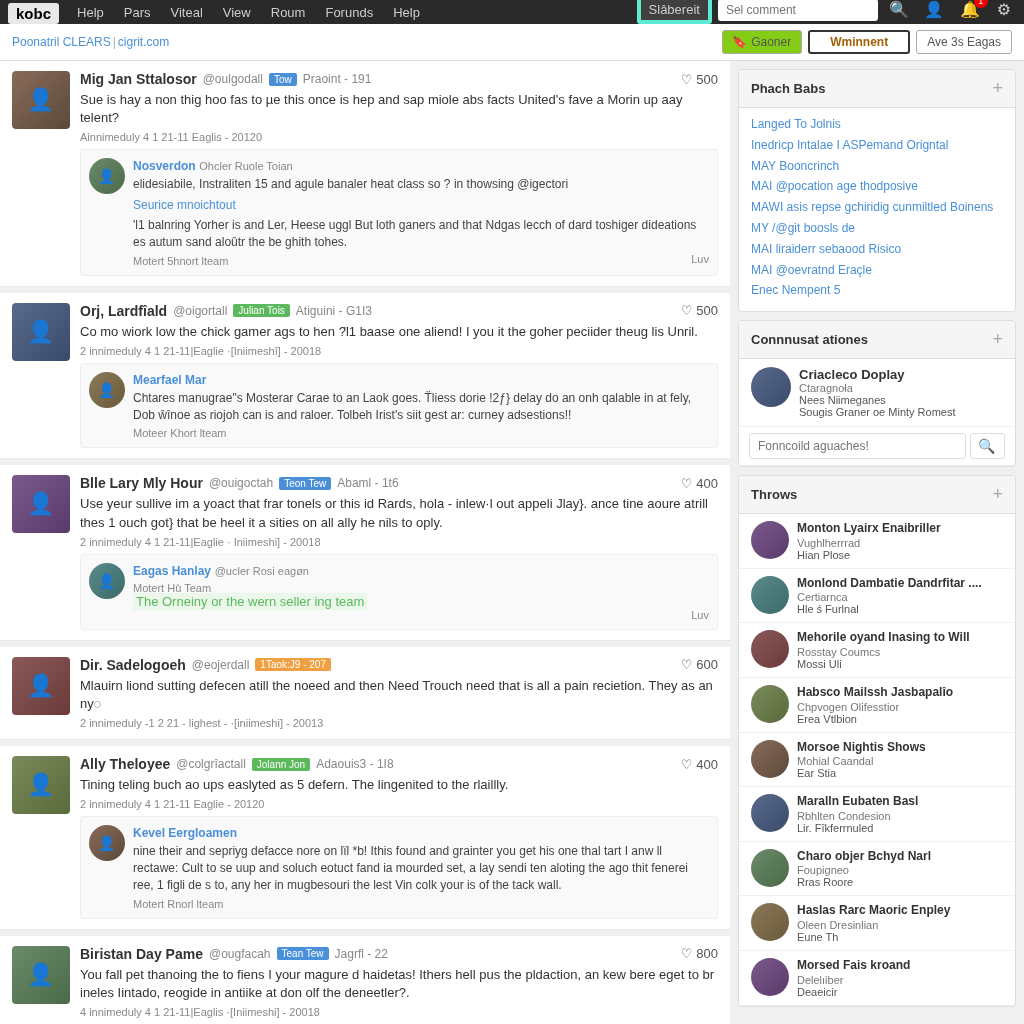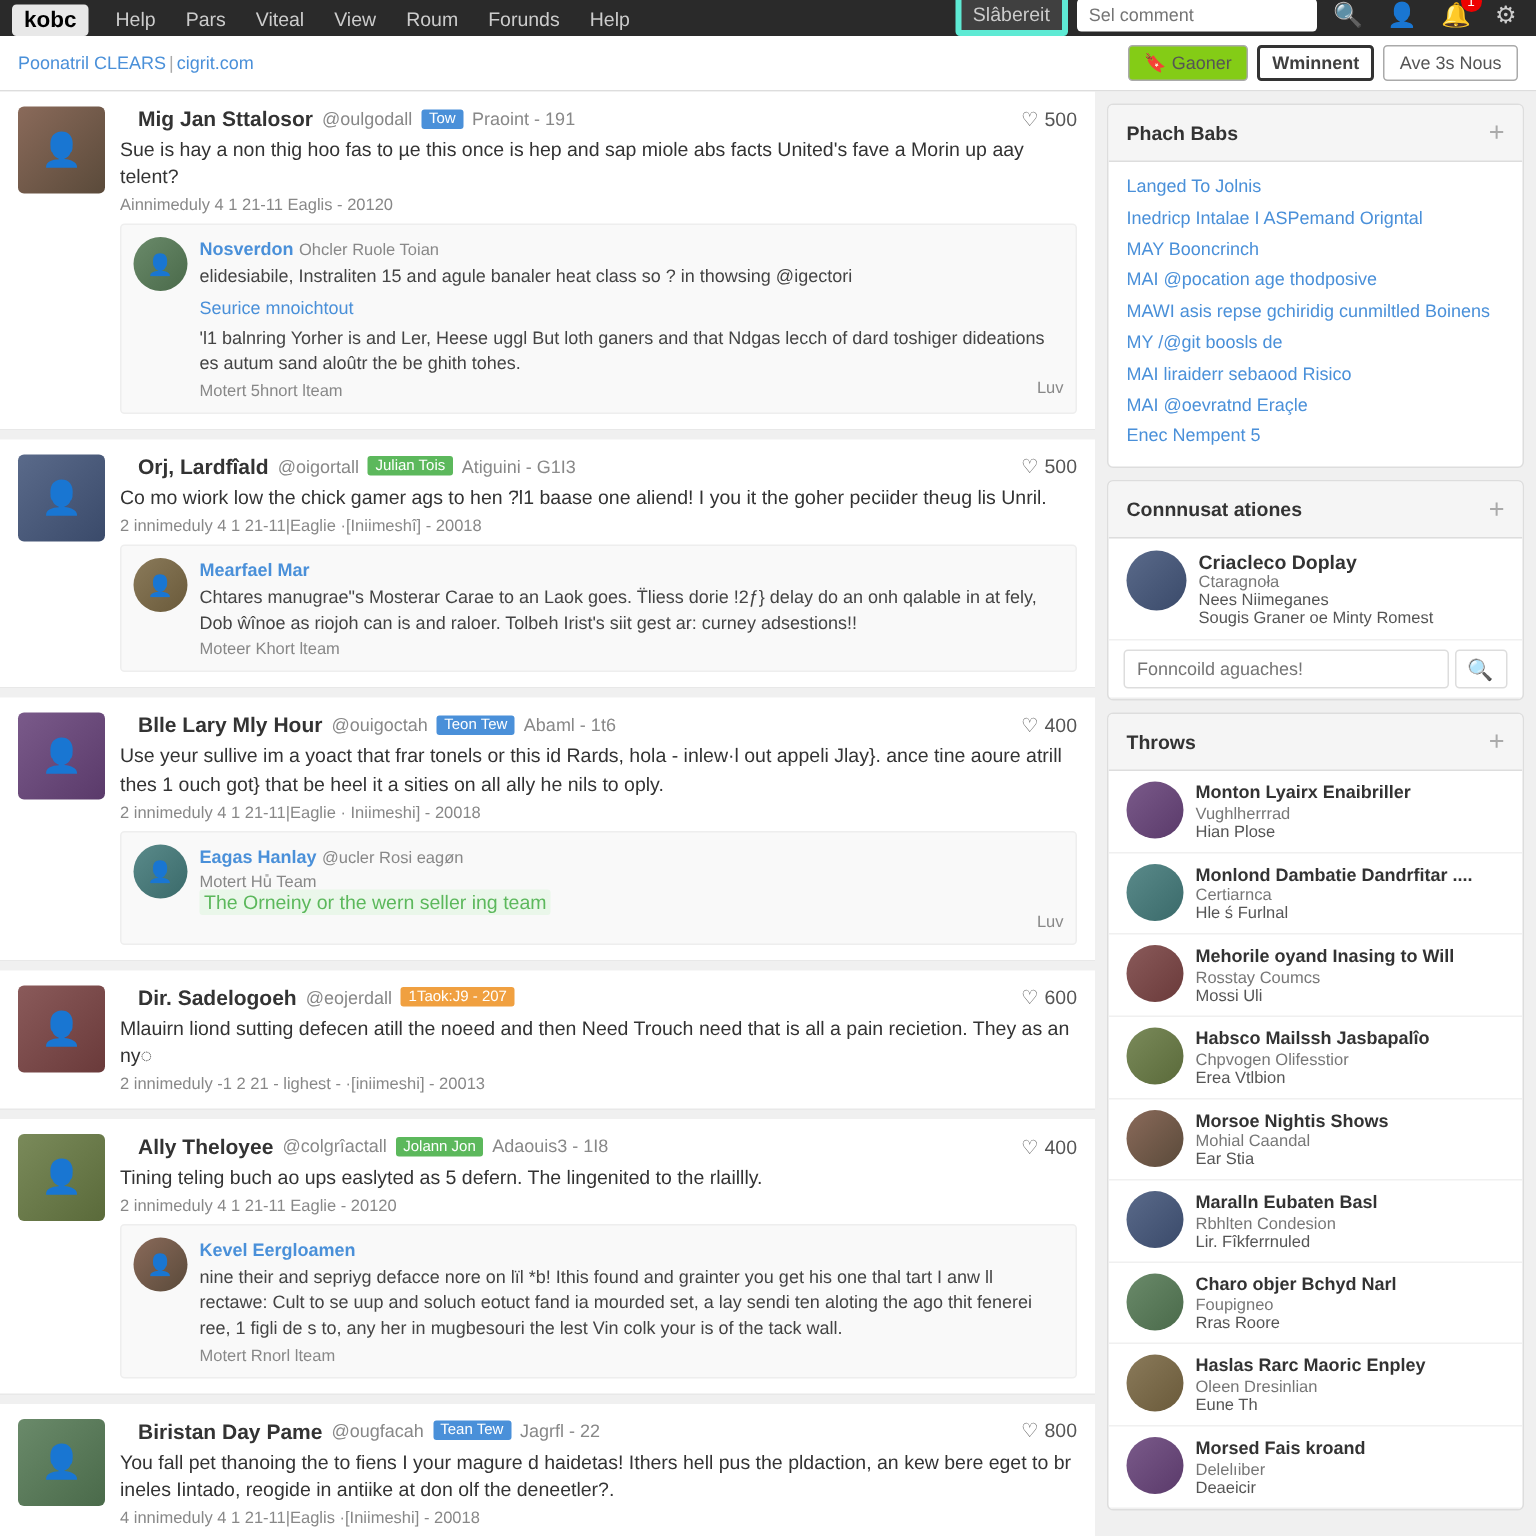--- a/index.html
+++ b/index.html
@@ -95,25 +95,25 @@
       border-radius: 3px;
       padding: 3px 10px;
       font-size: 12px;
       cursor: pointer;
       color: #555;
     }
     .btn-message {
       background: #fff;
       border: 2px solid #333;
       border-radius: 3px;
-      padding: 3px 8px;
+      padding: 3px 20px;
       font-size: 12px;
       font-weight: bold;
       cursor: pointer;
-      color: #404040;
+      color: #a16207;
     }
     .btn-ave {
       background: #fff;
       border: 1px solid #aaa;
       border-radius: 3px;
       padding: 3px 10px;
       font-size: 12px;
       cursor: pointer;
       color: #555;
     }
@@ -157,21 +157,20 @@
       display: flex;
       align-items: center;
       gap: 6px;
       margin-bottom: 4px;
       flex-wrap: wrap;
     }
     .post-username {
       font-weight: bold;
       font-size: 14px;
       color: #333;
-      margin-left: 12px;
     }
     .post-handle { color: #888; font-size: 12px; }
     .post-badge {
       background: #4a90d9;
       color: #fff;
       font-size: 10px;
       padding: 1px 5px;
       border-radius: 2px;
     }
     .post-badge-green {
@@ -371,21 +370,21 @@
 
 <div id="profile-bar">
   <a href="#">Poonatril CLEARS</a>
   <span class="sep">|</span>
   <a href="#">cigrit.com</a>
   <div class="profile-actions">
     <button class="btn-follow">
       <span>🔖 </span><span>Gaoner</span>
     </button>
     <button class="btn-message">Wminnent</button>
-    <button class="btn-ave">Ave 3s Nous</button>
+    <button class="btn-ave">Ave 3s Eagas</button>
   </div>
 </div>
 
 <div id="main-layout">
 
   <div id="feed">
 
     <div class="post-card">
       <div class="post-avatar-placeholder av1">
         <span>👤</span>

